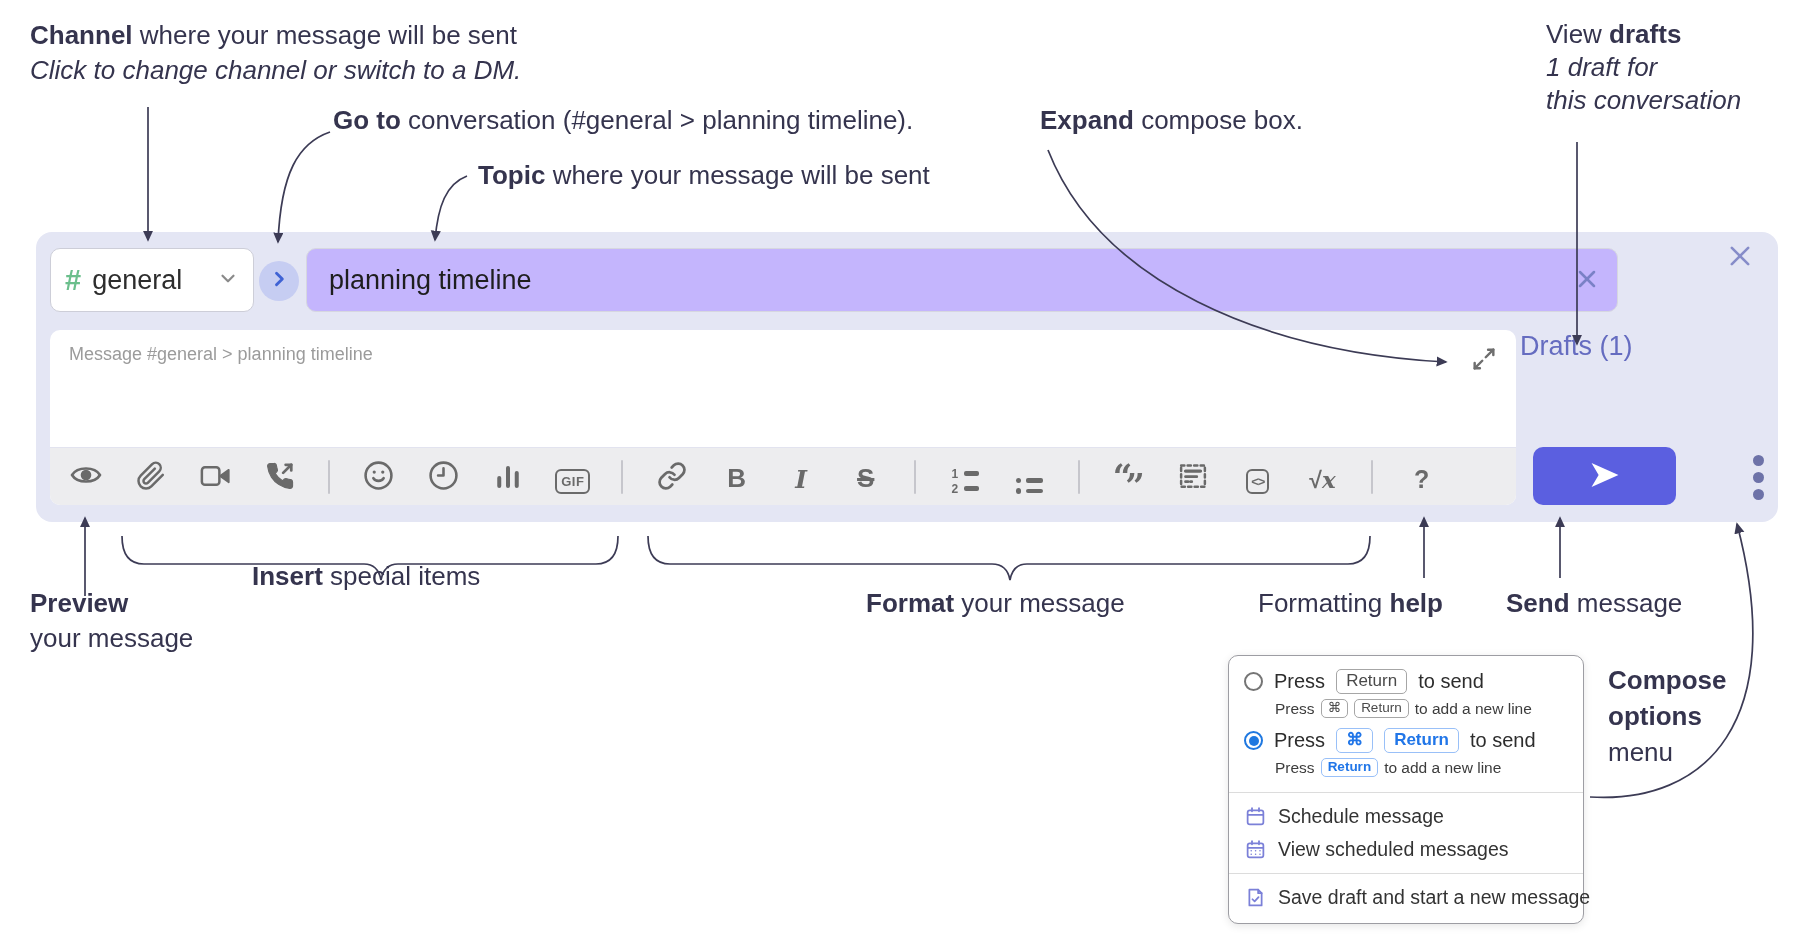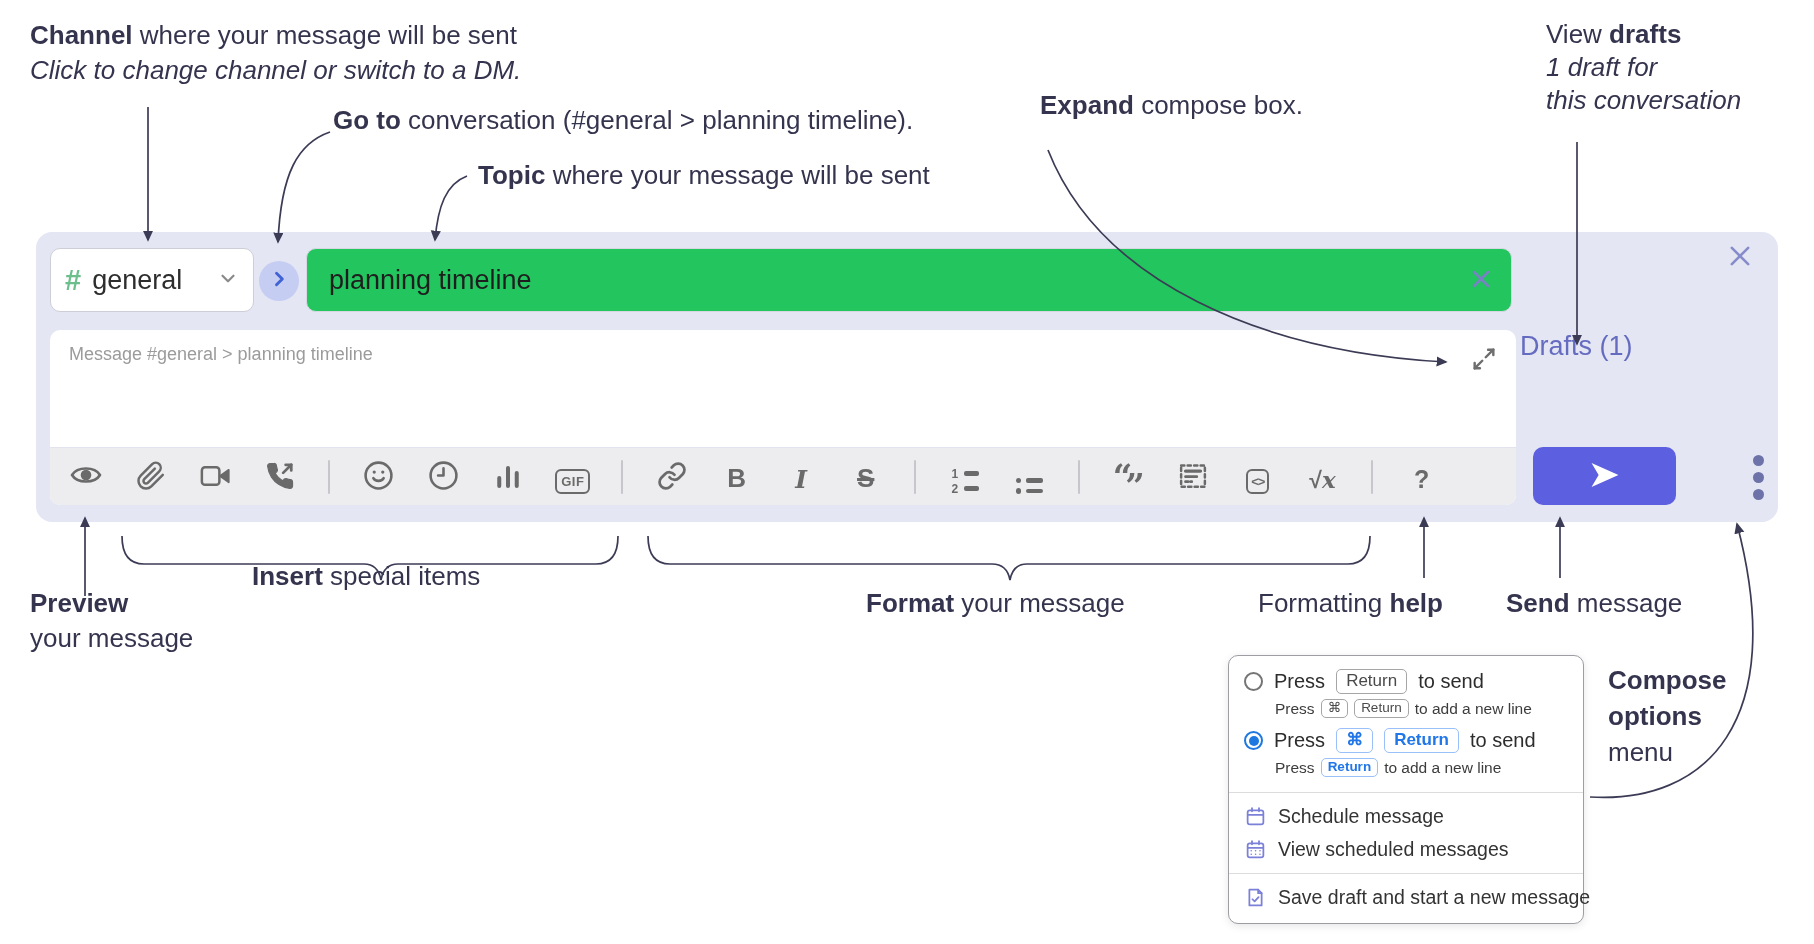--- a/index.html
+++ b/index.html
@@ -25,22 +25,22 @@
     display:flex; align-items:center; gap:11px; padding:0 14px; font-size:27px; color:#2d2d2d;
     cursor:pointer;
   }
   .hash { color:#6bbf8c; font-weight:700; font-size:29px; }
   .channel-name { flex:1; }
   .goto-btn {
     position:absolute; left:223px; top:29px; width:40px; height:40px; border-radius:50%;
     background:#c6cdf2; display:flex; align-items:center; justify-content:center; cursor:pointer;
   }
   .topic-box {
-    position:absolute; left:270px; top:16px; width:1206px; height:64px; box-sizing:border-box;
-    background:#22c55e; border:1px solid #d6d7e0; border-radius:10px;
+    position:absolute; left:270px; top:16px; width:1312px; height:64px; box-sizing:border-box;
+    background:#c4b5fd; border:1px solid #d6d7e0; border-radius:10px;
     display:flex; align-items:center; padding:0 16px 0 20px;
   }
   .topic-input {
     flex:1; border:none; outline:none; background:transparent;
     font-family:inherit; font-size:27px; color:#1e1e1e;
   }
   .icon-btn { background:none; border:none; padding:0; cursor:pointer; display:flex; align-items:center; justify-content:center; }
   .drafts-link {
     position:absolute; left:1484px; top:99px; font-size:27px; color:#656cc0; cursor:pointer;
   }
@@ -122,21 +122,21 @@
   </div>
 
   <div class="ann" style="left:333px; top:103px;">
     <span class="b">Go to</span><span> conversation (#general &gt; planning timeline).</span>
   </div>
 
   <div class="ann" style="left:478px; top:158px;">
     <span class="b">Topic</span><span> where your message will be sent</span>
   </div>
 
-  <div class="ann" style="left:1040px; top:88px;">
+  <div class="ann" style="left:1040px; top:103px;">
     <span class="b">Expand</span><span> compose box.</span>
   </div>
 
   <div class="ann" style="left:1546px; top:18px; line-height:33px;">
     <div><span>View </span><span class="b">drafts</span></div>
     <div class="i">1 draft for</div>
     <div class="i">this conversation</div>
   </div>
 
   <div class="ann" style="left:30px; top:586px;">

